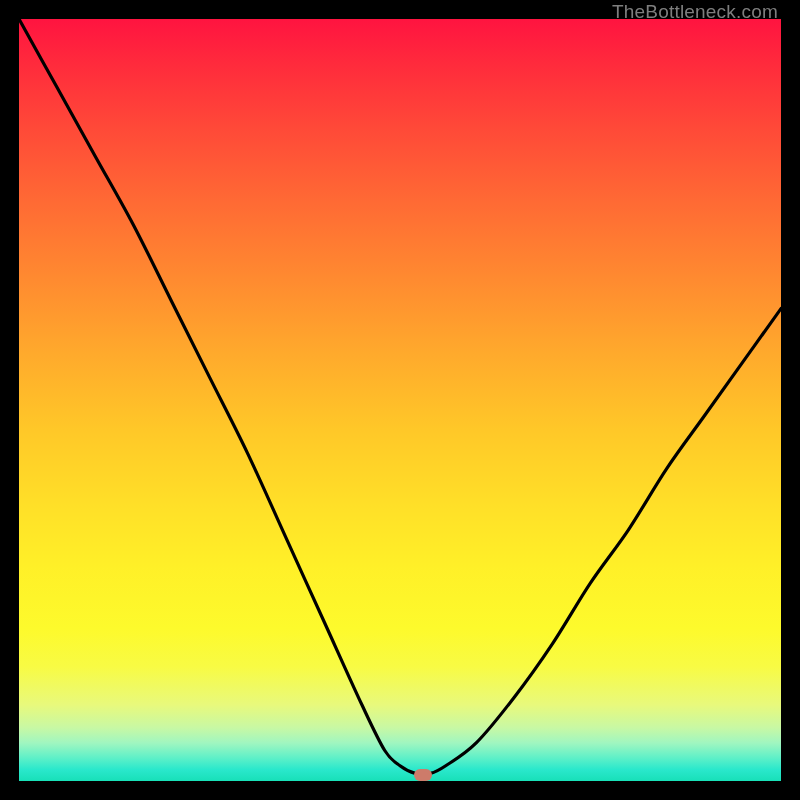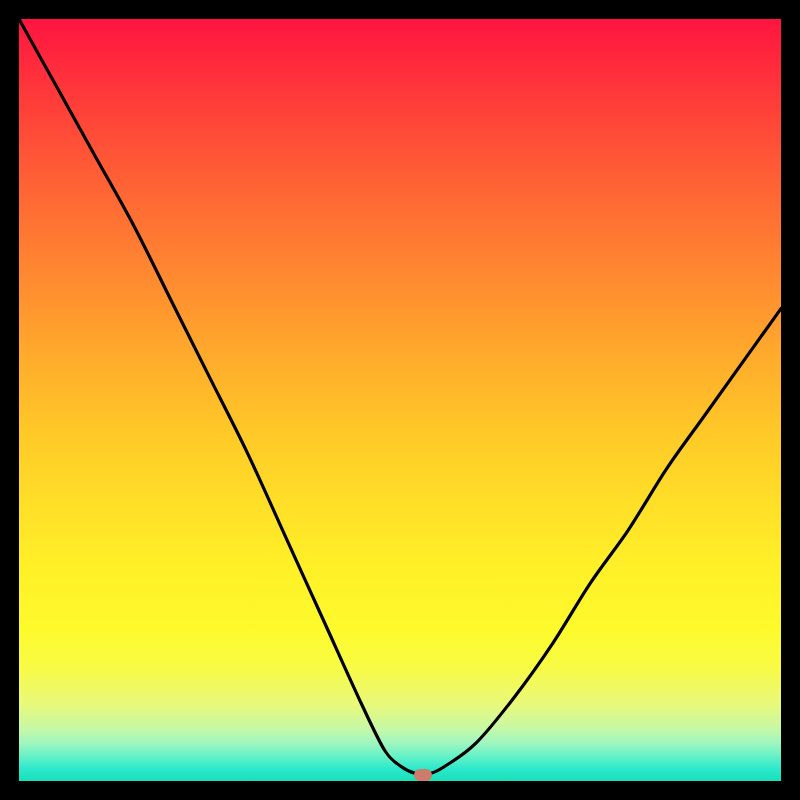--- a/index.html
+++ b/index.html
@@ -78,14 +78,15 @@
   <div class="plot">
 
     <svg class="curve" viewBox="0 0 762 762" preserveAspectRatio="none">
       <path id="curve-path" d="M 0.00 0.00 C 6.35 11.43 25.40 45.72 38.10 68.58 C 50.80 91.44 63.50 114.30 76.20 137.16 C 88.90 160.02 101.60 181.61 114.30 205.74 C 127.00 229.87 139.70 256.54 152.40 281.94 C 165.10 307.34 177.80 332.74 190.50 358.14 C 203.20 383.54 215.90 407.67 228.60 434.34 C 241.30 461.01 254.00 490.22 266.70 518.16 C 279.40 546.10 292.10 574.04 304.80 601.98 C 317.50 629.92 332.74 664.21 342.90 685.80 C 353.06 707.39 359.41 721.36 365.76 731.52 C 372.11 741.68 375.92 742.95 381.00 746.76 C 386.08 750.57 391.16 753.11 396.24 754.38 C 401.32 755.65 406.40 755.65 411.48 754.38 C 416.56 753.11 419.10 751.84 426.72 746.76 C 434.34 741.68 445.77 735.33 457.20 723.90 C 468.63 712.47 482.60 694.69 495.30 678.18 C 508.00 661.67 520.70 643.89 533.40 624.84 C 546.10 605.79 558.80 582.93 571.50 563.88 C 584.20 544.83 596.90 529.59 609.60 510.54 C 622.30 491.49 635.00 468.63 647.70 449.58 C 660.40 430.53 673.10 414.02 685.80 396.24 C 698.50 378.46 711.20 360.68 723.90 342.90 C 736.60 325.12 755.65 298.45 762.00 289.56" fill="none" stroke="#000000" stroke-width="3.2" stroke-linecap="round" stroke-linejoin="round"></path>
     </svg>
 
     <div class="marker" id="marker" style="left: 403.86px; top: 755.904px; background: rgb(205, 123, 106);"></div>
 
   </div>
 
+  <div class="attribution">TheBottleneck.com</div>
 
 </div>
 
 </body></html>

